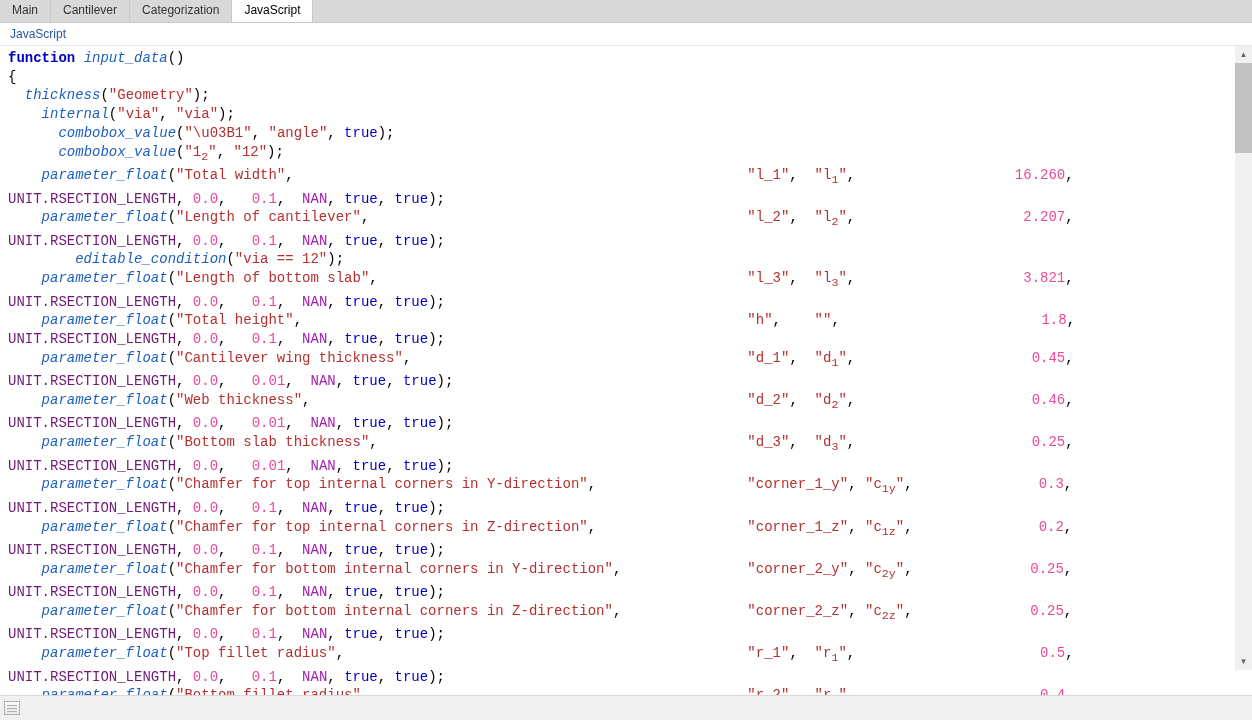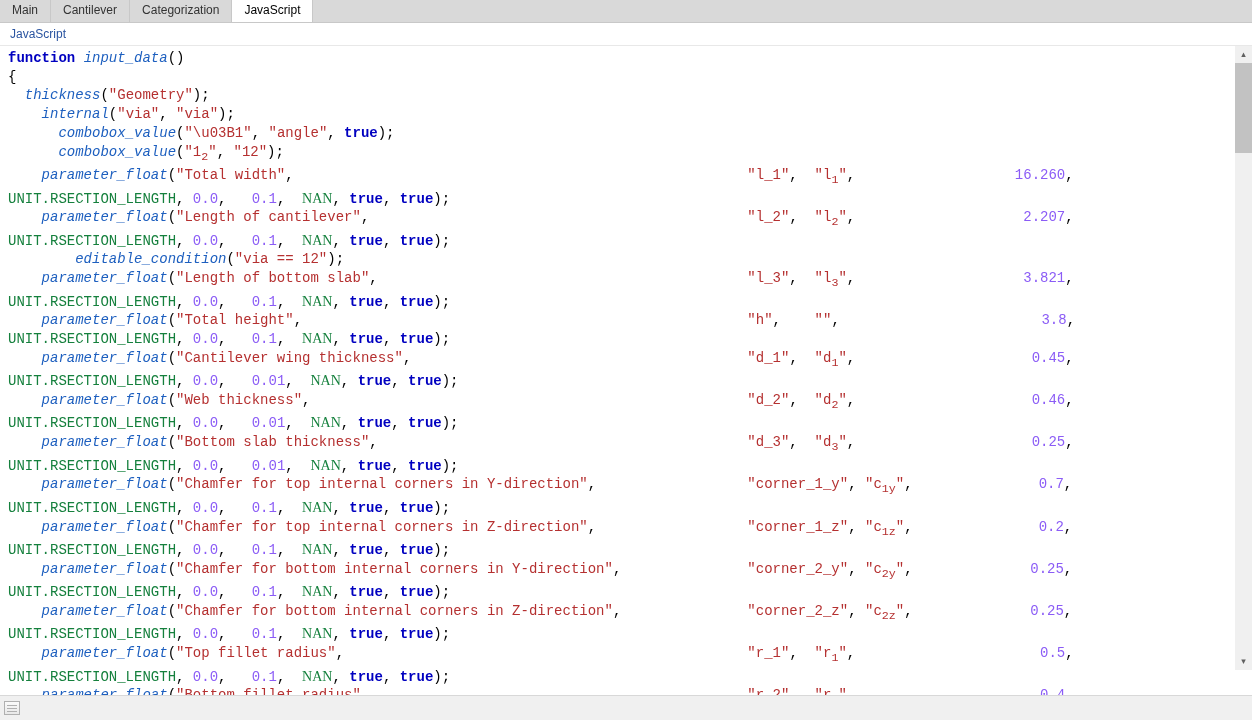--- a/index.html
+++ b/index.html
@@ -50,24 +50,24 @@
     line-height: 18.7px;
     padding: 3px 8px 22px 8px;
     white-space: pre;
     color: #000;
     height: 100%;
     overflow: hidden;
   }
   .kw   { color: #0000c0; font-weight: bold; }     
   .fn   { color: #1d5fbf; font-style: italic; }    
   .str  { color: #b53030; }                        
-  .num  { color: #8b5cf6; }                        
-  .bool { color: #0000c0; font-weight: bold; text-align: right; }     
-  .nan  { color: #15803d; font-family: Liberation Serif, serif; }                        
-  .unit { color: #15803d; }                           
+  .num  { color: #ec4899; }                        
+  .bool { color: #0000c0; font-weight: normal; text-align: right; }     
+  .nan  { color: #a21caf; }                        
+  .unit { color: #701a75; }                           
   .scrollbar-v {
     position: absolute;
     right: 0;
     top: 0;
     bottom: 25px;
     width: 17px;
     background: #f0f0f0;
   }
   .sb-btn {
     width: 17px;
@@ -131,29 +131,29 @@
     <span class="fn">internal</span>(<span class="str">"via"</span>, <span class="str">"via"</span>);
       <span class="fn">combobox_value</span>(<span class="str">"\u03B1"</span>, <span class="str">"angle"</span>, <span class="bool">true</span>);
       <span class="fn">combobox_value</span>(<span class="str">"1<sub>2</sub>"</span>, <span class="str">"12"</span>);
     <span class="fn">parameter_float</span>(<span class="str">"Total width"</span>,                                                      <span class="str">"l_1"</span>,  <span class="str">"l<sub>1</sub>"</span>,                   <span class="num">16.260</span>,
 <span class="unit">UNIT.RSECTION_LENGTH</span>, <span class="num">0.0</span>,   <span class="num">0.1</span>,  <span class="nan">NAN</span>, <span class="bool">true</span>, <span class="bool">true</span>);
     <span class="fn">parameter_float</span>(<span class="str">"Length of cantilever"</span>,                                             <span class="str">"l_2"</span>,  <span class="str">"l<sub>2</sub>"</span>,                    <span class="num">2.207</span>,
 <span class="unit">UNIT.RSECTION_LENGTH</span>, <span class="num">0.0</span>,   <span class="num">0.1</span>,  <span class="nan">NAN</span>, <span class="bool">true</span>, <span class="bool">true</span>);
         <span class="fn">editable_condition</span>(<span class="str">"via == 12"</span>);
     <span class="fn">parameter_float</span>(<span class="str">"Length of bottom slab"</span>,                                            <span class="str">"l_3"</span>,  <span class="str">"l<sub>3</sub>"</span>,                    <span class="num">3.821</span>,
 <span class="unit">UNIT.RSECTION_LENGTH</span>, <span class="num">0.0</span>,   <span class="num">0.1</span>,  <span class="nan">NAN</span>, <span class="bool">true</span>, <span class="bool">true</span>);
-    <span class="fn">parameter_float</span>(<span class="str">"Total height"</span>,                                                     <span class="str">"h"</span>,    <span class="str">""</span>,                        <span class="num">3.8</span>,
+    <span class="fn">parameter_float</span>(<span class="str">"Total height"</span>,                                                     <span class="str">"h"</span>,    <span class="str">""</span>,                        <span class="num">1.8</span>,
 <span class="unit">UNIT.RSECTION_LENGTH</span>, <span class="num">0.0</span>,   <span class="num">0.1</span>,  <span class="nan">NAN</span>, <span class="bool">true</span>, <span class="bool">true</span>);
     <span class="fn">parameter_float</span>(<span class="str">"Cantilever wing thickness"</span>,                                        <span class="str">"d_1"</span>,  <span class="str">"d<sub>1</sub>"</span>,                     <span class="num">0.45</span>,
 <span class="unit">UNIT.RSECTION_LENGTH</span>, <span class="num">0.0</span>,   <span class="num">0.01</span>,  <span class="nan">NAN</span>, <span class="bool">true</span>, <span class="bool">true</span>);
     <span class="fn">parameter_float</span>(<span class="str">"Web thickness"</span>,                                                    <span class="str">"d_2"</span>,  <span class="str">"d<sub>2</sub>"</span>,                     <span class="num">0.46</span>,
 <span class="unit">UNIT.RSECTION_LENGTH</span>, <span class="num">0.0</span>,   <span class="num">0.01</span>,  <span class="nan">NAN</span>, <span class="bool">true</span>, <span class="bool">true</span>);
     <span class="fn">parameter_float</span>(<span class="str">"Bottom slab thickness"</span>,                                            <span class="str">"d_3"</span>,  <span class="str">"d<sub>3</sub>"</span>,                     <span class="num">0.25</span>,
 <span class="unit">UNIT.RSECTION_LENGTH</span>, <span class="num">0.0</span>,   <span class="num">0.01</span>,  <span class="nan">NAN</span>, <span class="bool">true</span>, <span class="bool">true</span>);
-    <span class="fn">parameter_float</span>(<span class="str">"Chamfer for top internal corners in Y-direction"</span>,                  <span class="str">"corner_1_y"</span>, <span class="str">"c<sub>1y</sub>"</span>,               <span class="num">0.7</span>,
+    <span class="fn">parameter_float</span>(<span class="str">"Chamfer for top internal corners in Y-direction"</span>,                  <span class="str">"corner_1_y"</span>, <span class="str">"c<sub>1y</sub>"</span>,               <span class="num">0.3</span>,
 <span class="unit">UNIT.RSECTION_LENGTH</span>, <span class="num">0.0</span>,   <span class="num">0.1</span>,  <span class="nan">NAN</span>, <span class="bool">true</span>, <span class="bool">true</span>);
     <span class="fn">parameter_float</span>(<span class="str">"Chamfer for top internal corners in Z-direction"</span>,                  <span class="str">"corner_1_z"</span>, <span class="str">"c<sub>1z</sub>"</span>,               <span class="num">0.2</span>,
 <span class="unit">UNIT.RSECTION_LENGTH</span>, <span class="num">0.0</span>,   <span class="num">0.1</span>,  <span class="nan">NAN</span>, <span class="bool">true</span>, <span class="bool">true</span>);
     <span class="fn">parameter_float</span>(<span class="str">"Chamfer for bottom internal corners in Y-direction"</span>,               <span class="str">"corner_2_y"</span>, <span class="str">"c<sub>2y</sub>"</span>,              <span class="num">0.25</span>,
 <span class="unit">UNIT.RSECTION_LENGTH</span>, <span class="num">0.0</span>,   <span class="num">0.1</span>,  <span class="nan">NAN</span>, <span class="bool">true</span>, <span class="bool">true</span>);
     <span class="fn">parameter_float</span>(<span class="str">"Chamfer for bottom internal corners in Z-direction"</span>,               <span class="str">"corner_2_z"</span>, <span class="str">"c<sub>2z</sub>"</span>,              <span class="num">0.25</span>,
 <span class="unit">UNIT.RSECTION_LENGTH</span>, <span class="num">0.0</span>,   <span class="num">0.1</span>,  <span class="nan">NAN</span>, <span class="bool">true</span>, <span class="bool">true</span>);
     <span class="fn">parameter_float</span>(<span class="str">"Top fillet radius"</span>,                                                <span class="str">"r_1"</span>,  <span class="str">"r<sub>1</sub>"</span>,                      <span class="num">0.5</span>,
 <span class="unit">UNIT.RSECTION_LENGTH</span>, <span class="num">0.0</span>,   <span class="num">0.1</span>,  <span class="nan">NAN</span>, <span class="bool">true</span>, <span class="bool">true</span>);
     <span class="fn">parameter_float</span>(<span class="str">"Bottom fillet radius"</span>,                                             <span class="str">"r_2"</span>,  <span class="str">"r<sub>2</sub>"</span>,                      <span class="num">0.4</span>,

